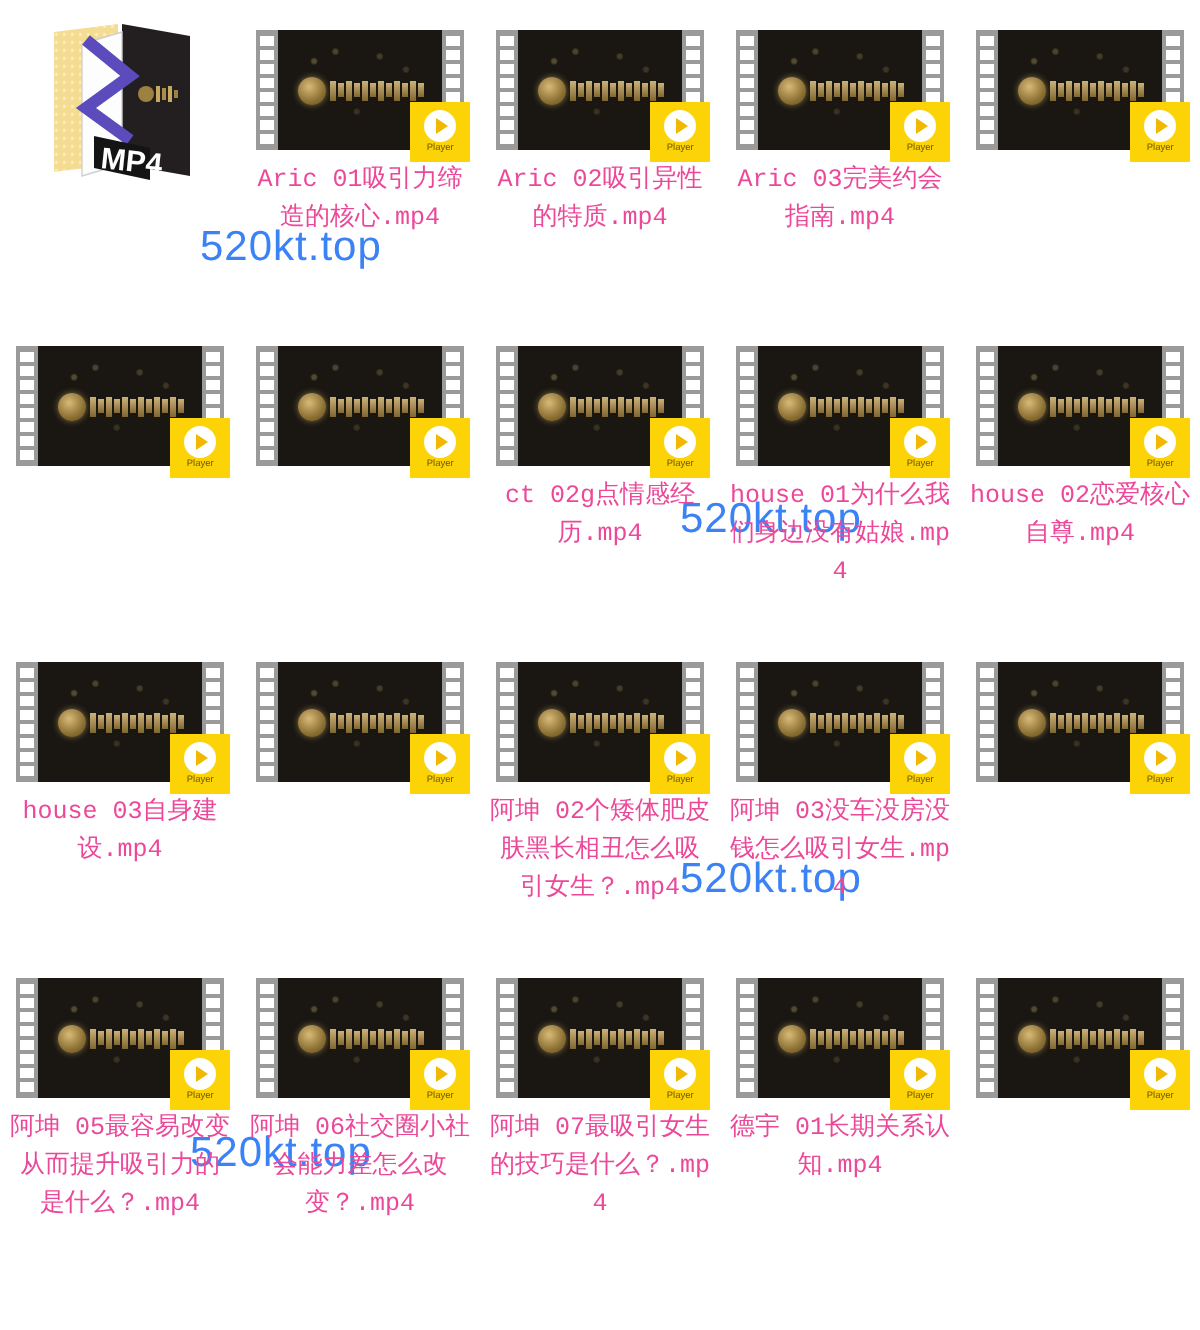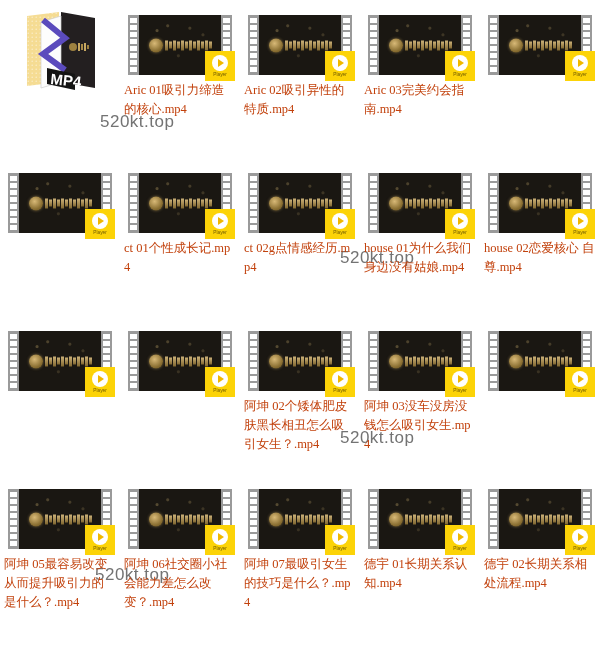--- a/index.html
+++ b/index.html
@@ -12,22 +12,22 @@
   }
   #root {
     position: relative;
     width: 600px; height: 665px;
     background: #ffffff;
   }
 
   
   .watermark {
     position: absolute;
-    color: #737373;
-    font-size: 17px;
+    color: #3b82f6;
+    font-size: 21px;
     font-family: "Liberation Sans", "DejaVu Sans", sans-serif;
     letter-spacing: 0.5px;
     white-space: nowrap;
     user-select: none;
     pointer-events: none;
     z-index: 0;
   }
   .wm1 { left: 100px;  top: 112px; }
   .wm2 { left: 340px;  top: 248px; }
   .wm3 { left: 95px;   top: 565px; }
@@ -163,25 +163,26 @@
     color: #6e5a00;
     line-height: 7px;
     font-family: "Liberation Sans", "DejaVu Sans", sans-serif;
     transform: scale(.95);
   }
 
   
   .caption {
     margin-top: 6px;
     width: 112px;
+    text-align: center;
     font-size: 12.5px;
     line-height: 19px;
-    color: #c2410c;
+    color: #ec4899;
     word-break: break-all;
-    font-family: Liberation Serif, serif;
+    font-family: Liberation Mono, monospace;
   }
 </style>
 </head>
 <body>
 
 <div id="root">
 
   <div class="watermark wm1">520kt.top</div>
   <div class="watermark wm2">520kt.top</div>
   <div class="watermark wm4">520kt.top</div>
@@ -497,21 +498,20 @@
             <i></i>
             <i></i>
             <i></i>
             <i></i>
           </div>
       <div class="player-badge">
         <span class="disc"></span>
         <span class="plabel">Player</span>
       </div>
     </div>
-        <div class="caption">ct 01个性成长记.mp4</div>
       </div>
       <div class="cell">
         <div class="thumb">
       <div class="perf">
             <i></i>
             <i></i>
             <i></i>
             <i></i>
             <i></i>
             <i></i>
@@ -689,20 +689,21 @@
             <i></i>
             <i></i>
             <i></i>
             <i></i>
           </div>
       <div class="player-badge">
         <span class="disc"></span>
         <span class="plabel">Player</span>
       </div>
     </div>
+        <div class="caption">house 03自身建设.mp4</div>
       </div>
       <div class="cell">
         <div class="thumb">
       <div class="perf">
             <i></i>
             <i></i>
             <i></i>
             <i></i>
             <i></i>
             <i></i>
@@ -1118,16 +1119,15 @@
             <i></i>
             <i></i>
             <i></i>
             <i></i>
           </div>
       <div class="player-badge">
         <span class="disc"></span>
         <span class="plabel">Player</span>
       </div>
     </div>
-        <div class="caption">德宇 02长期关系相处流程.mp4</div>
       </div>
     </div>
 </div>
 
 </body></html>

